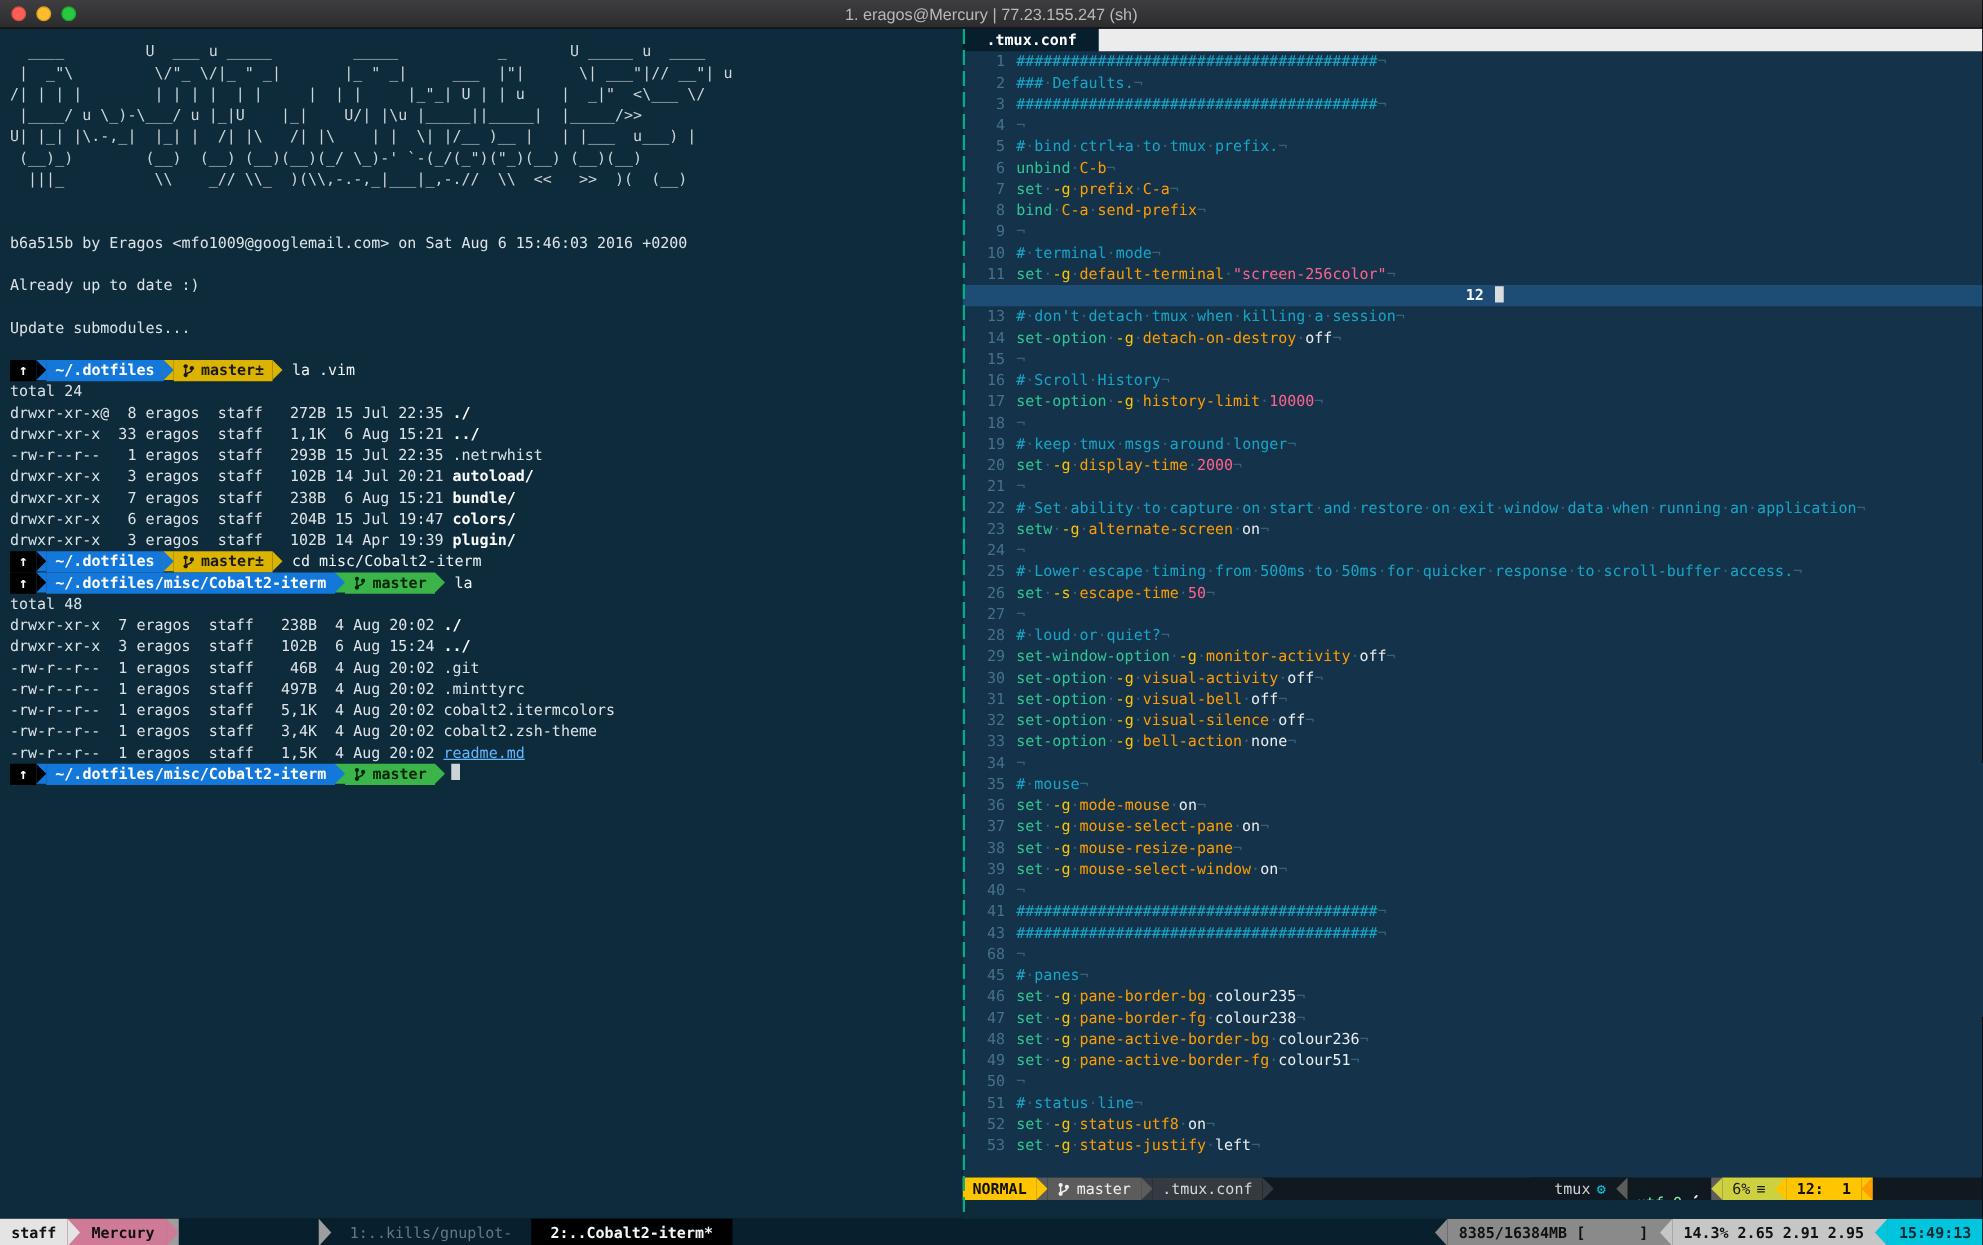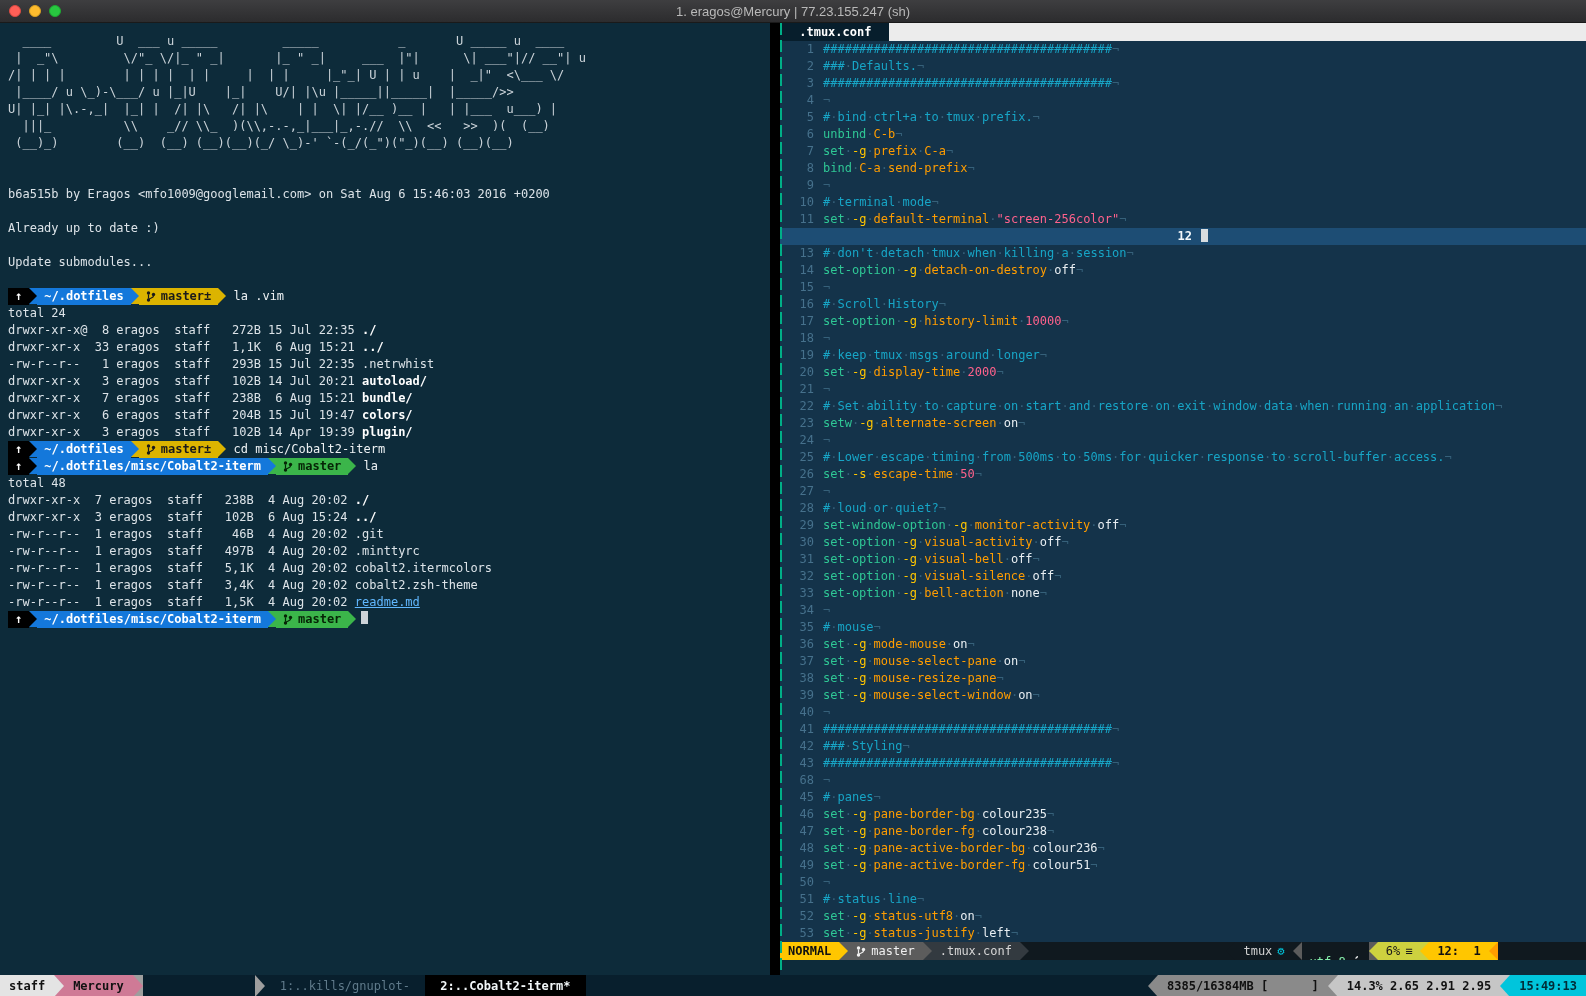--- a/index.html
+++ b/index.html
@@ -11,21 +11,21 @@
   
   .titlebar{height:22px;background:linear-gradient(#3e3e40,#2c2c2e);border-bottom:1px solid #1a1a1a;
     display:flex;align-items:center;position:relative;}
   .lights{position:absolute;left:9px;top:5px;display:flex;gap:8px;}
   .light{width:12px;height:12px;border-radius:50%;}
   .light.red{background:#ff5f57;border:1px solid #d94a43;box-sizing:border-box;}
   .light.yellow{background:#febc2e;border:1px solid #d9a022;box-sizing:border-box;}
   .light.green{background:#28c840;border:1px solid #1ea832;box-sizing:border-box;}
   .title{margin:0 auto;color:#b9b9b9;font-family:"Liberation Sans",sans-serif;font-size:13px;}
   
-  .main{display:flex;height:952px;gap:10px;}
+  .main{display:flex;height:952px;}
   .pane-left{width:770px;background:#0d2b3a;padding:10px 0 0 8px;overflow:hidden;box-sizing:border-box;}
   .pane-right{flex:1;background:#14334a;position:relative;overflow:hidden;display:flex;flex-direction:column;}
   .pane-right::before{content:"";position:absolute;left:0;top:0;bottom:0;width:2px;z-index:5;
     background:repeating-linear-gradient(to bottom,#00af87 0 12px,rgba(0,0,0,0) 12px 17px);}
   
   .t-row{height:17px;line-height:17px;white-space:pre;color:#dce3e8;}
   .t-row.prompt{display:flex;align-items:stretch;}
   .t-banner{color:#ccd4da;}
   .t-plain{color:#dce3e8;}
   .t-dir{color:#ffffff;font-weight:bold;}
@@ -83,22 +83,22 @@
   <div class="title">1. eragos@Mercury | 77.23.155.247 (sh)</div>
 </div>
 
 <div class="main">
   <div class="pane-left" id="shellPane">
       <div class="t-row"><span class="t-banner">  ____         U  ___ u _____         _____           _       U _____ u  ____</span></div>
       <div class="t-row"><span class="t-banner"> |  _"\         \/"_ \/|_ " _|       |_ " _|     ___  |"|      \| ___"|// __"| u</span></div>
       <div class="t-row"><span class="t-banner">/| | | |        | | | |  | |     |  | |     |_"_| U | | u    |  _|"  &lt;\___ \/</span></div>
       <div class="t-row"><span class="t-banner"> |____/ u \_)-\___/ u |_|U    |_|    U/| |\u |_____||_____|  |_____/&gt;&gt;</span></div>
       <div class="t-row"><span class="t-banner">U| |_| |\.-,_|  |_| |  /| |\   /| |\    | |  \| |/__ )__ |   | |___  u___) |</span></div>
+      <div class="t-row"><span class="t-banner"> (__)_)        (__)  (__) (__)(__)(_/ \_)-' `-(_/(_")("_)(__) (__)(__)</span></div>
       <div class="t-row"><span class="t-banner">  |||_          \\    _// \\_  )(\\,-.-,_|___|_,-.//  \\  &lt;&lt;   &gt;&gt;  )(  (__)</span></div>
-      <div class="t-row"><span class="t-banner"> (__)_)        (__)  (__) (__)(__)(_/ \_)-' `-(_/(_")("_)(__) (__)(__)</span></div>
       <div class="t-row"></div>
       <div class="t-row"></div>
       <div class="t-row"><span class="t-plain">b6a515b by Eragos &lt;mfo1009@googlemail.com&gt; on Sat Aug 6 15:46:03 2016 +0200</span></div>
       <div class="t-row"></div>
       <div class="t-row"><span class="t-plain">Already up to date :)</span></div>
       <div class="t-row"></div>
       <div class="t-row"><span class="t-plain">Update submodules...</span></div>
       <div class="t-row"></div>
       <div class="t-row prompt"><span class="pl-seg" style="background: rgb(0, 0, 0); color: rgb(255, 255, 255);"><span>↑</span></span><span class="ar ar17" style="border-left-color: rgb(0, 0, 0); background: rgb(20, 120, 219);"></span><span class="pl-seg" style="background: rgb(20, 120, 219); color: rgb(255, 255, 255);"><span>~/.dotfiles</span></span><span class="ar ar17" style="border-left-color: rgb(20, 120, 219); background: rgb(220, 180, 0);"></span><span class="pl-seg" style="background: rgb(220, 180, 0); color: rgb(26, 26, 26);"><span class="icn"><svg width="10" height="13" viewBox="0 0 10 13" style="vertical-align:-2px">
               <circle cx="2.5" cy="3" r="1.7" fill="currentColor"></circle>
@@ -181,21 +181,20 @@
         <div class="v-line"><span class="v-lnum">32</span><span class="v-body"><span class="tok-k">set-option</span><span class="tok-ws">·</span><span class="tok-f">-g</span><span class="tok-ws">·</span><span class="tok-o">visual-silence</span><span class="tok-ws">·</span><span class="tok-v">off</span><span class="tok-eol">¬</span></span></div>
         <div class="v-line"><span class="v-lnum">33</span><span class="v-body"><span class="tok-k">set-option</span><span class="tok-ws">·</span><span class="tok-f">-g</span><span class="tok-ws">·</span><span class="tok-o">bell-action</span><span class="tok-ws">·</span><span class="tok-v">none</span><span class="tok-eol">¬</span></span></div>
         <div class="v-line"><span class="v-lnum">34</span><span class="v-body"><span class="tok-eol">¬</span></span></div>
         <div class="v-line"><span class="v-lnum">35</span><span class="v-body"><span class="tok-cm">#</span><span class="tok-ws">·</span><span class="tok-cm">mouse</span><span class="tok-eol">¬</span></span></div>
         <div class="v-line"><span class="v-lnum">36</span><span class="v-body"><span class="tok-k">set</span><span class="tok-ws">·</span><span class="tok-f">-g</span><span class="tok-ws">·</span><span class="tok-o">mode-mouse</span><span class="tok-ws">·</span><span class="tok-v">on</span><span class="tok-eol">¬</span></span></div>
         <div class="v-line"><span class="v-lnum">37</span><span class="v-body"><span class="tok-k">set</span><span class="tok-ws">·</span><span class="tok-f">-g</span><span class="tok-ws">·</span><span class="tok-o">mouse-select-pane</span><span class="tok-ws">·</span><span class="tok-v">on</span><span class="tok-eol">¬</span></span></div>
         <div class="v-line"><span class="v-lnum">38</span><span class="v-body"><span class="tok-k">set</span><span class="tok-ws">·</span><span class="tok-f">-g</span><span class="tok-ws">·</span><span class="tok-o">mouse-resize-pane</span><span class="tok-eol">¬</span></span></div>
         <div class="v-line"><span class="v-lnum">39</span><span class="v-body"><span class="tok-k">set</span><span class="tok-ws">·</span><span class="tok-f">-g</span><span class="tok-ws">·</span><span class="tok-o">mouse-select-window</span><span class="tok-ws">·</span><span class="tok-v">on</span><span class="tok-eol">¬</span></span></div>
         <div class="v-line"><span class="v-lnum">40</span><span class="v-body"><span class="tok-eol">¬</span></span></div>
         <div class="v-line"><span class="v-lnum">41</span><span class="v-body"><span class="tok-cm">########################################</span><span class="tok-eol">¬</span></span></div>
-        <div class="v-line"><span class="v-lnum">42</span><span class="v-body"><span class="tok-cm">###</span><span class="tok-ws">·</span><span class="tok-cm">Styling</span><span class="tok-eol">¬</span></span></div>
         <div class="v-line"><span class="v-lnum">43</span><span class="v-body"><span class="tok-cm">########################################</span><span class="tok-eol">¬</span></span></div>
         <div class="v-line"><span class="v-lnum">68</span><span class="v-body"><span class="tok-eol">¬</span></span></div>
         <div class="v-line"><span class="v-lnum">45</span><span class="v-body"><span class="tok-cm">#</span><span class="tok-ws">·</span><span class="tok-cm">panes</span><span class="tok-eol">¬</span></span></div>
         <div class="v-line"><span class="v-lnum">46</span><span class="v-body"><span class="tok-k">set</span><span class="tok-ws">·</span><span class="tok-f">-g</span><span class="tok-ws">·</span><span class="tok-o">pane-border-bg</span><span class="tok-ws">·</span><span class="tok-v">colour235</span><span class="tok-eol">¬</span></span></div>
         <div class="v-line"><span class="v-lnum">47</span><span class="v-body"><span class="tok-k">set</span><span class="tok-ws">·</span><span class="tok-f">-g</span><span class="tok-ws">·</span><span class="tok-o">pane-border-fg</span><span class="tok-ws">·</span><span class="tok-v">colour238</span><span class="tok-eol">¬</span></span></div>
         <div class="v-line"><span class="v-lnum">48</span><span class="v-body"><span class="tok-k">set</span><span class="tok-ws">·</span><span class="tok-f">-g</span><span class="tok-ws">·</span><span class="tok-o">pane-active-border-bg</span><span class="tok-ws">·</span><span class="tok-v">colour236</span><span class="tok-eol">¬</span></span></div>
         <div class="v-line"><span class="v-lnum">49</span><span class="v-body"><span class="tok-k">set</span><span class="tok-ws">·</span><span class="tok-f">-g</span><span class="tok-ws">·</span><span class="tok-o">pane-active-border-fg</span><span class="tok-ws">·</span><span class="tok-v">colour51</span><span class="tok-eol">¬</span></span></div>
         <div class="v-line"><span class="v-lnum">50</span><span class="v-body"><span class="tok-eol">¬</span></span></div>
         <div class="v-line"><span class="v-lnum">51</span><span class="v-body"><span class="tok-cm">#</span><span class="tok-ws">·</span><span class="tok-cm">status</span><span class="tok-ws">·</span><span class="tok-cm">line</span><span class="tok-eol">¬</span></span></div>
         <div class="v-line"><span class="v-lnum">52</span><span class="v-body"><span class="tok-k">set</span><span class="tok-ws">·</span><span class="tok-f">-g</span><span class="tok-ws">·</span><span class="tok-o">status-utf8</span><span class="tok-ws">·</span><span class="tok-v">on</span><span class="tok-eol">¬</span></span></div>

